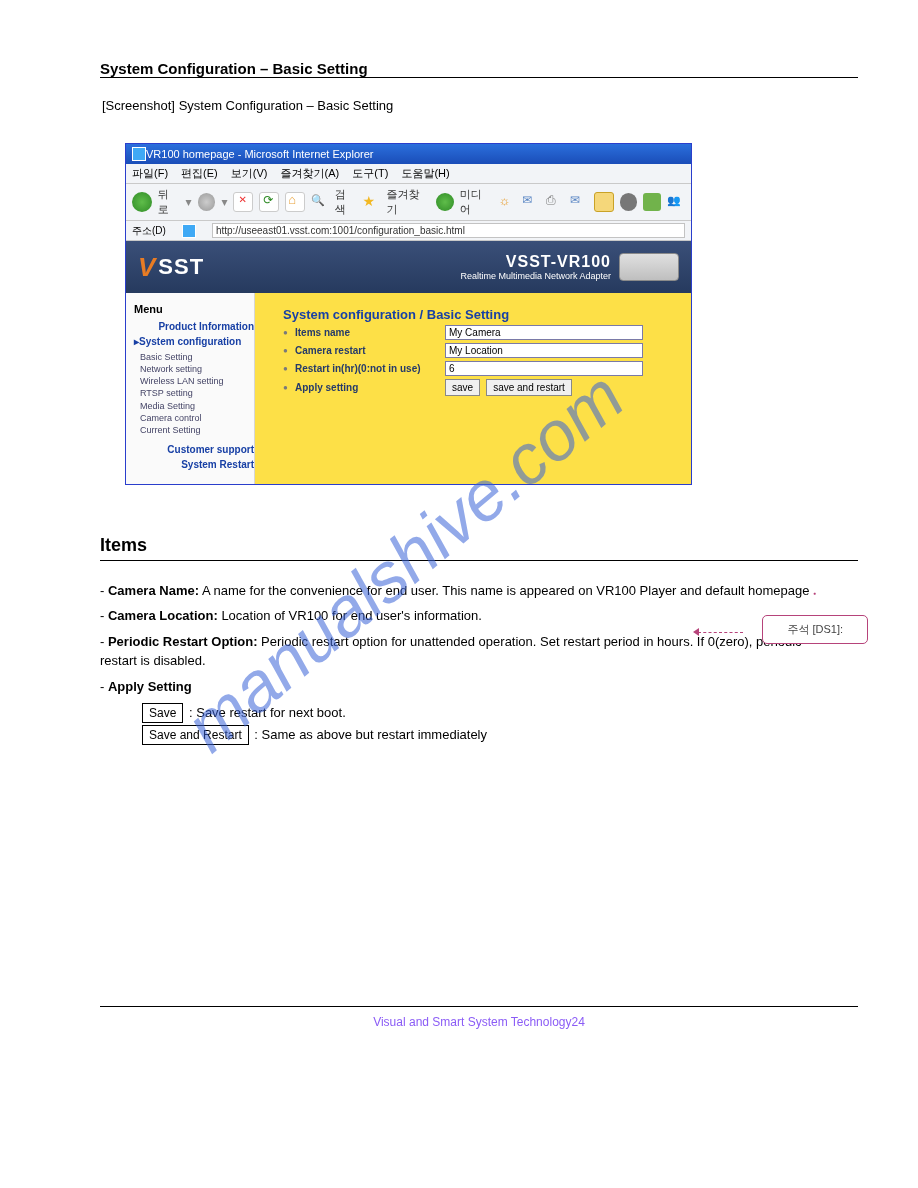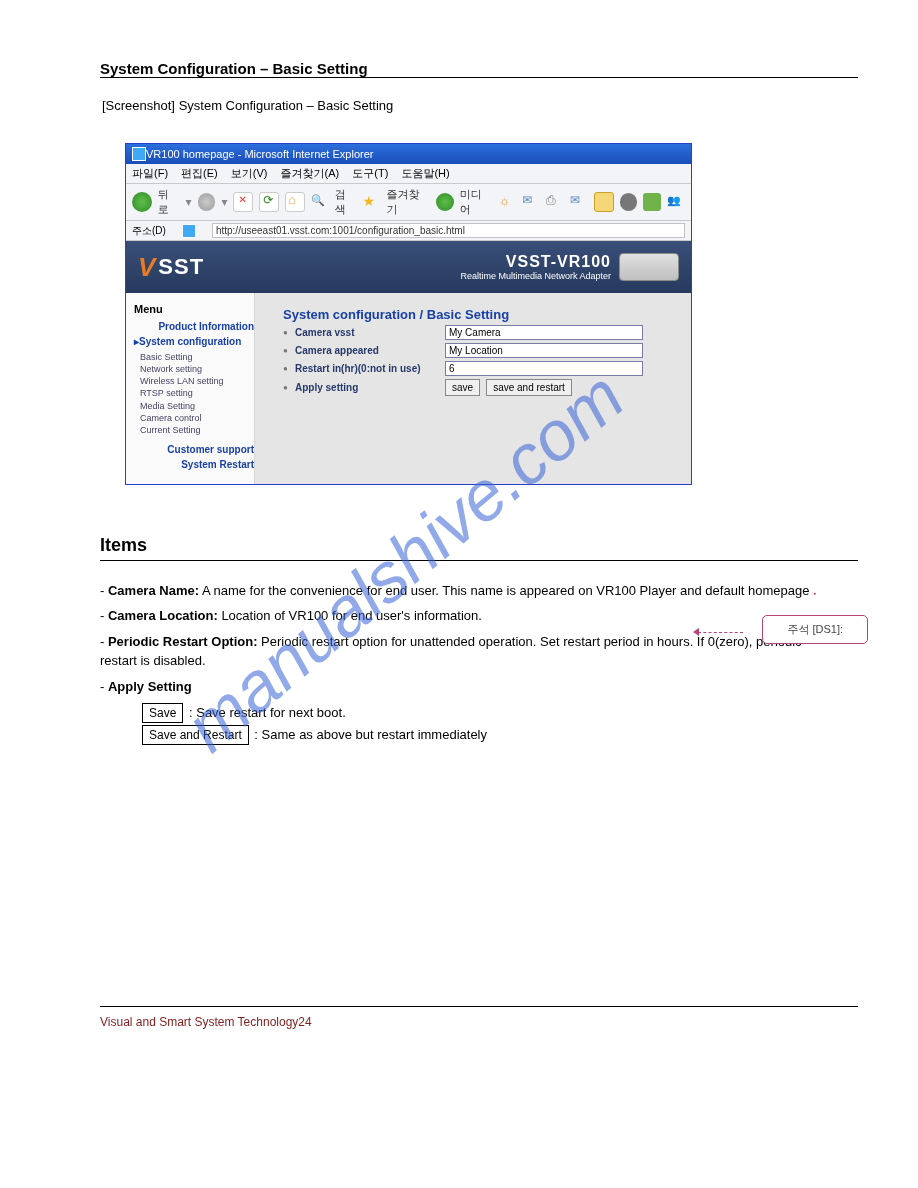--- a/index.html
+++ b/index.html
@@ -116,21 +116,21 @@
   }
   .banner .logo .v { color:#e87c24; font-size:26px; font-weight:bold; font-style:italic; }
   .banner .right { text-align:right; font-size:9px; display:flex; align-items:center; gap:8px;}
   .banner .model { font-size:16px; font-weight:bold; letter-spacing:1px;}
   .banner .device {
     width:58px;height:26px;background:linear-gradient(#e0e0e0,#bfbfbf);
     border-radius:4px; border:1px solid #8a8a8a;
   }
   .content {
     display:flex;
-    background:#e5e5e5;
+    background:#fde047;
   }
   .menu-col {
     width:120px;
     border-right:1px solid #d6d6d6;
     background:#fafafa;
     padding:10px 0 10px 8px;
     font-size:10px;
   }
   .menu-col .h { color:#000; font-weight:bold; margin-bottom:6px; font-size:11px;}
   .menu-col .m { color:#1840a5; font-weight:bold; margin:4px 0; font-size:10px;text-align:right;}
@@ -202,22 +202,22 @@
     opacity:0.55;
   }
   .watermark svg { width:100%; height:100%; }
 
   .footer {
     margin-top:260px;
     border-top:1px solid #000;
     padding-top:8px;
     font-size:12px;
     display:flex;
-    justify-content:flex-start;
-    color:#7f1d1d;
+    justify-content:center;
+    color:#8b5cf6;
   }
 </style>
 </head>
 <body>
 
 <div class="page">
 
   <div style="font-size:15px;font-weight:bold;">System Configuration – Basic Setting</div>
   <hr class="rule">
 
@@ -301,26 +301,26 @@
         <div class="sub">Current Setting</div>
         <div class="m" style="margin-top:8px">Customer support</div>
         <div class="m">System Restart</div>
       </div>
 
       <div class="main-col">
         <div class="pg-title">System configuration / Basic Setting</div>
 
         <div class="frow">
           <span class="bullet">●</span>
-          <span class="lbl">Camera vsst</span>
+          <span class="lbl">Items name</span>
           <input type="text" value="My Camera" style="">
         </div>
         <div class="frow">
           <span class="bullet">●</span>
-          <span class="lbl">Camera appeared</span>
+          <span class="lbl">Camera restart</span>
           <input type="text" value="My Location" style="">
         </div>
         <div class="frow">
           <span class="bullet">●</span>
           <span class="lbl">Restart in(hr)(0:not in use)</span>
           <input type="text" value="6" style="">
         </div>
         <div class="frow">
           <span class="bullet">●</span>
           <span class="lbl">Apply setting</span>

